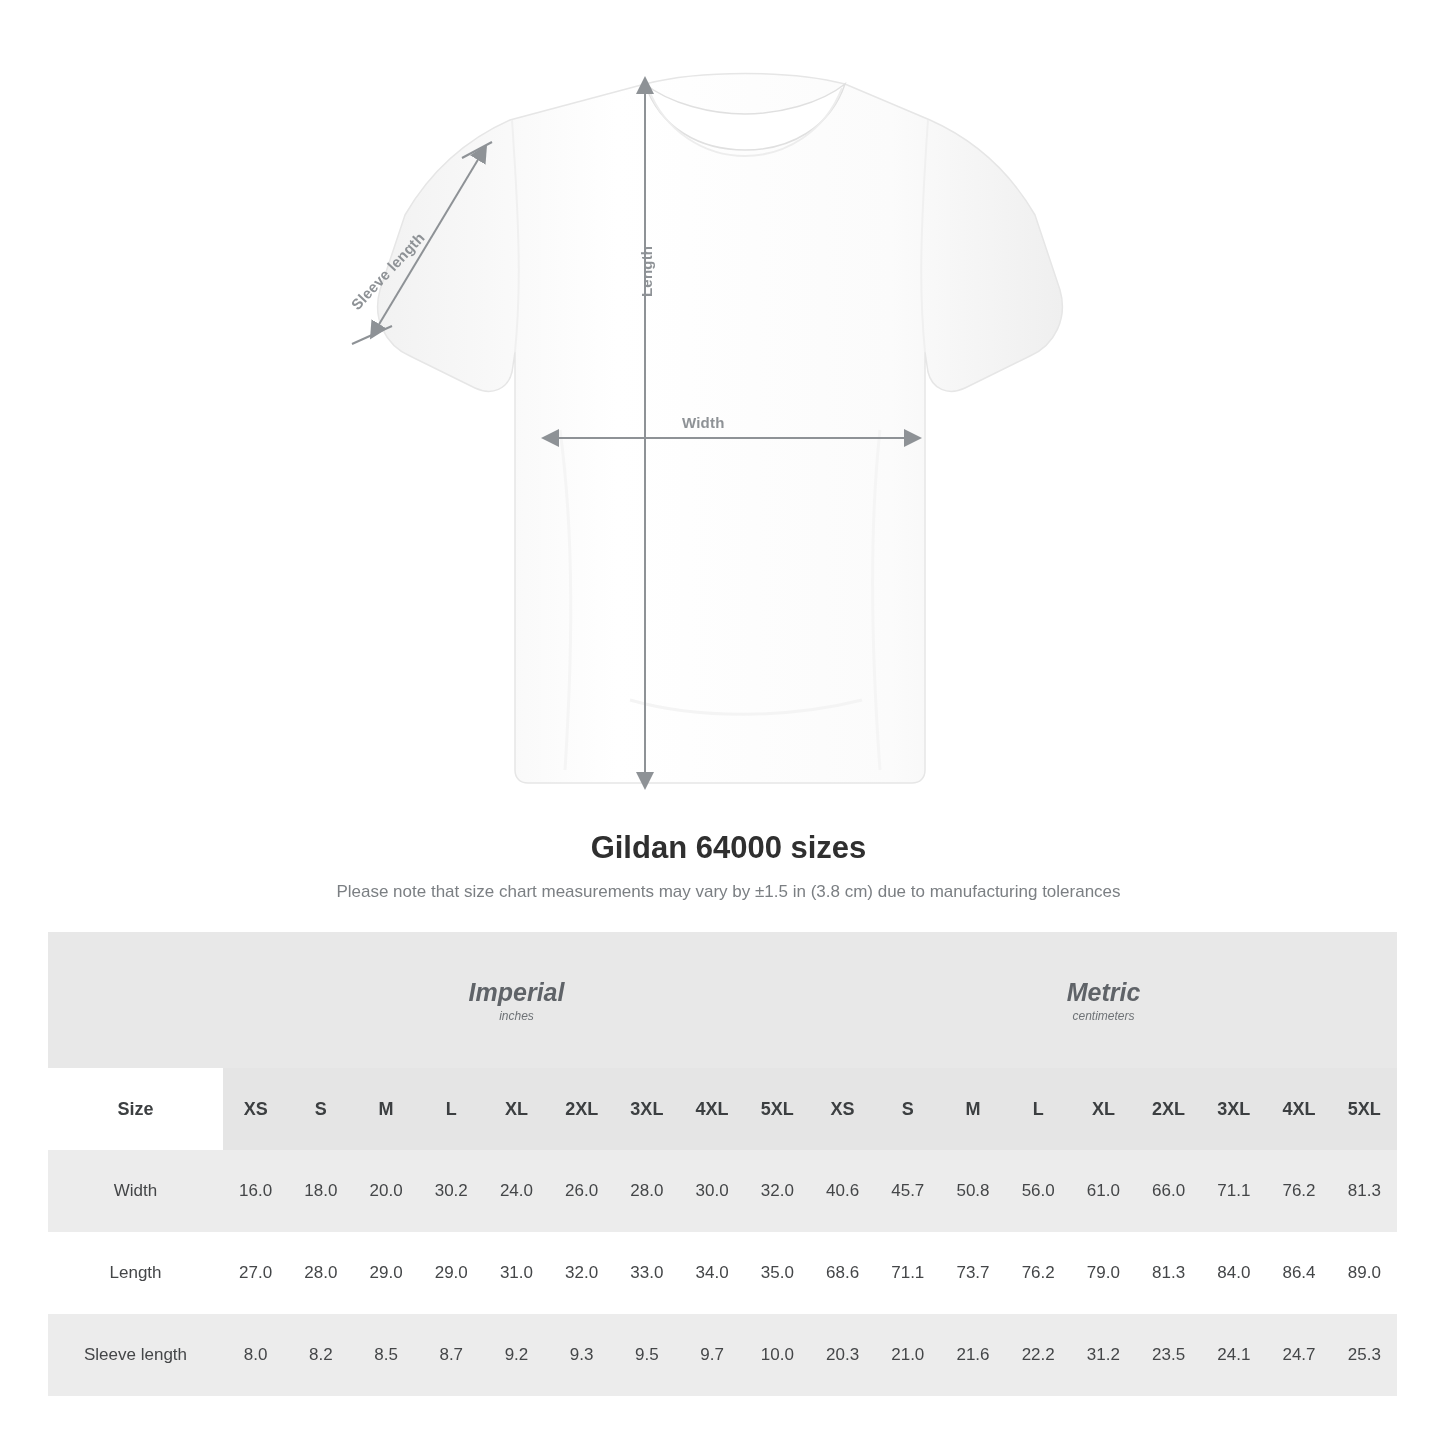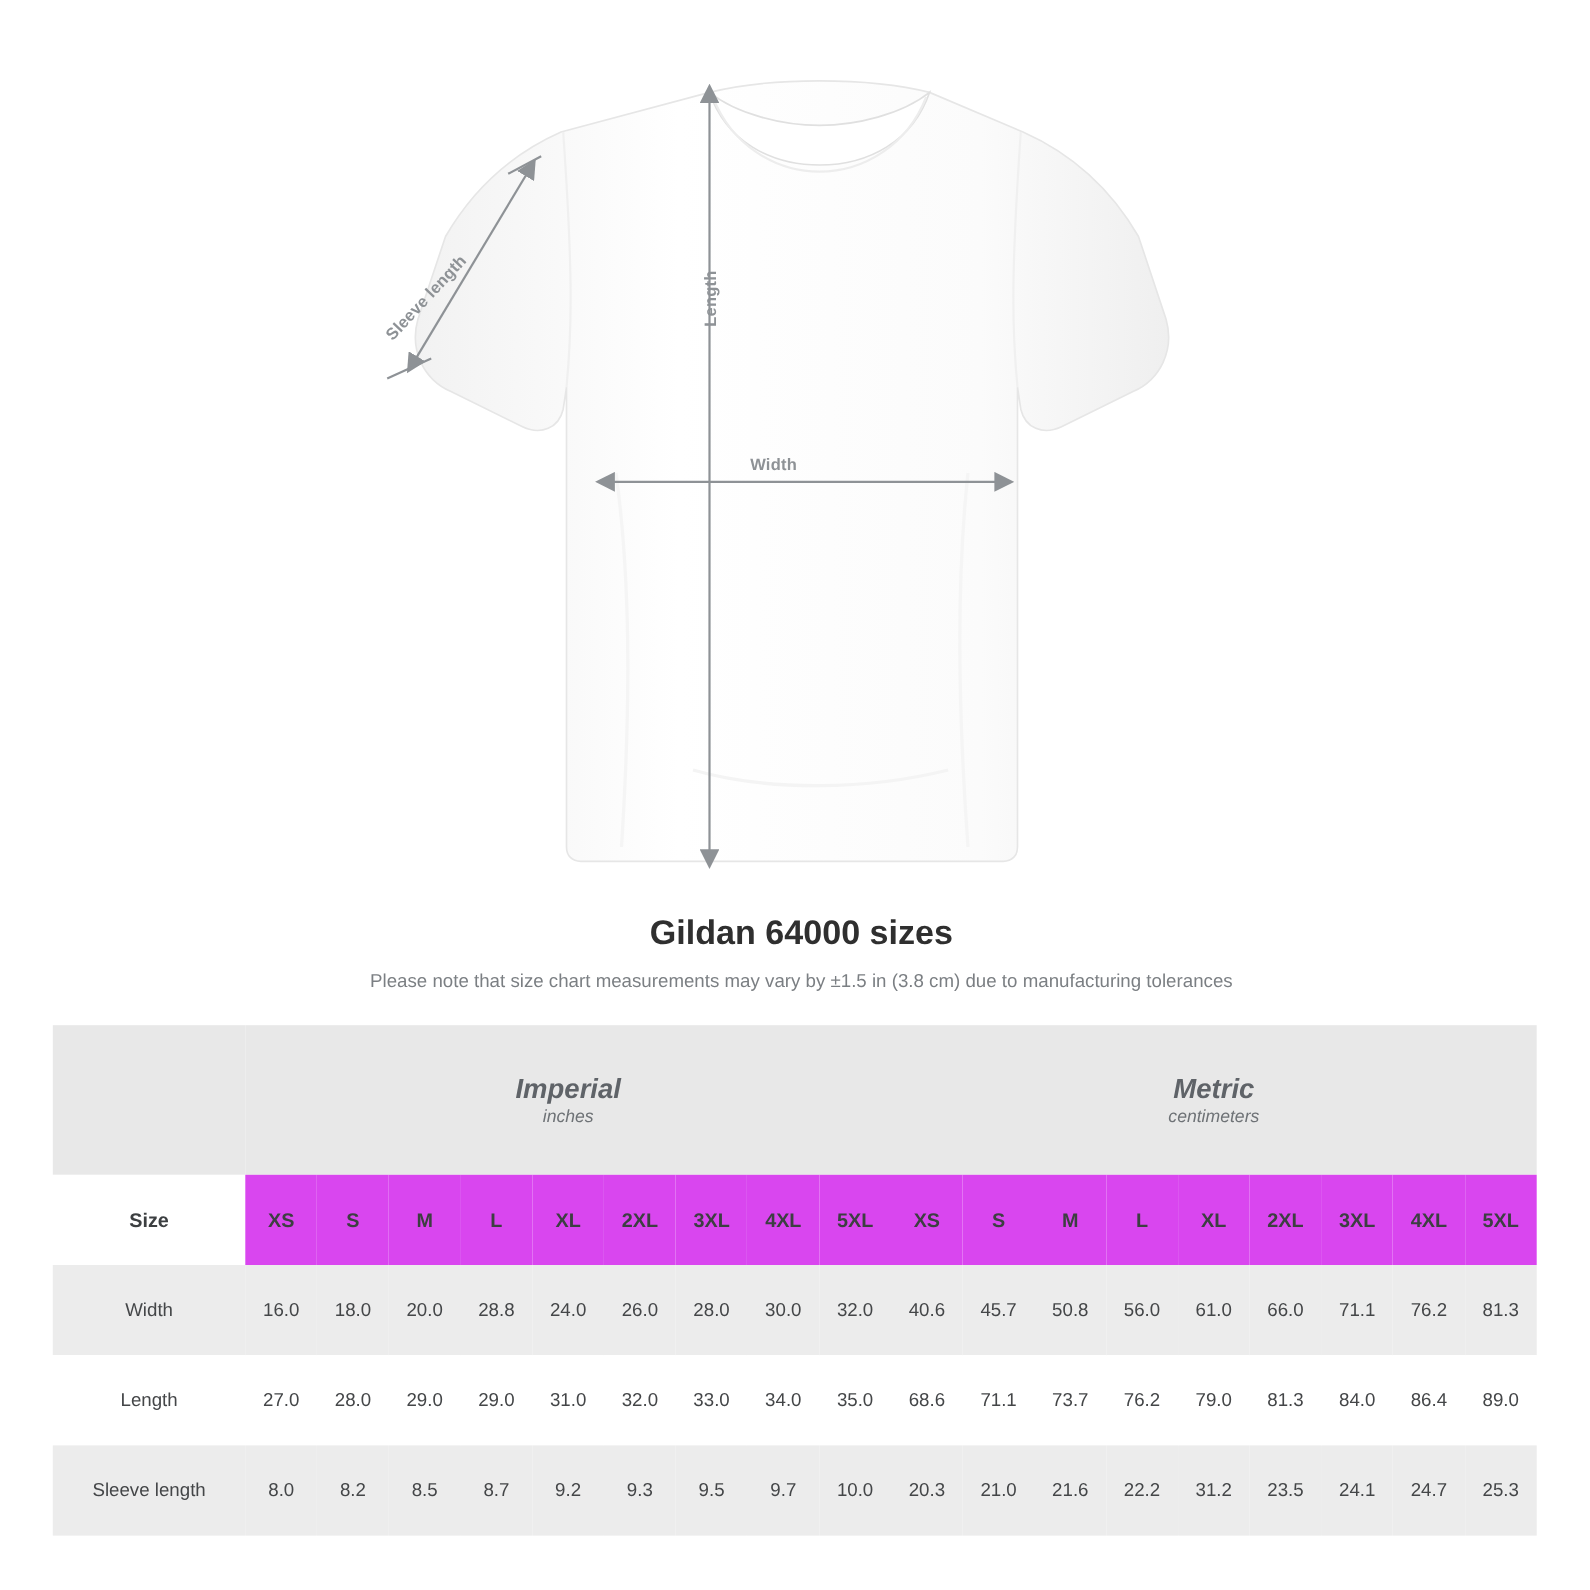--- a/index.html
+++ b/index.html
@@ -100,32 +100,32 @@
   }
   .unit-head .unit-name {
     font-size: 25px;
     font-style: italic;
     font-weight: bold;
     color: #5f6368;
     display: block;
     line-height: 1.25;
   }
   .unit-head .unit-sub {
-    font-size: 16px;
+    font-size: 12px;
     font-style: italic;
     color: #6e7276;
     display: block;
   }
   .corner-cell {
     background: #e8e8e8;
   }
 
   tr.row-size td {
     height: 82px;
-    background: #d946ef;
+    background: #e5e5e5;
     font-size: 18px;
     font-weight: bold;
     color: #3c3f41;
     vertical-align: middle;
   }
   tr.row-size td.rowhead {
     background: #ffffff;
   }
   tr.row-data td {
     height: 82px;
@@ -265,21 +265,21 @@
           <td>3XL</td>
           <td>4XL</td>
           <td>5XL</td>
         </tr>
 
         <tr class="row-data shade">
           <td class="rowhead">Width</td>
           <td class="val">16.0</td>
           <td class="val">18.0</td>
           <td class="val">20.0</td>
-          <td class="val">28.8</td>
+          <td class="val">30.2</td>
           <td class="val">24.0</td>
           <td class="val">26.0</td>
           <td class="val">28.0</td>
           <td class="val">30.0</td>
           <td class="val">32.0</td>
           <td class="val">40.6</td>
           <td class="val">45.7</td>
           <td class="val">50.8</td>
           <td class="val">56.0</td>
           <td class="val">61.0</td>

